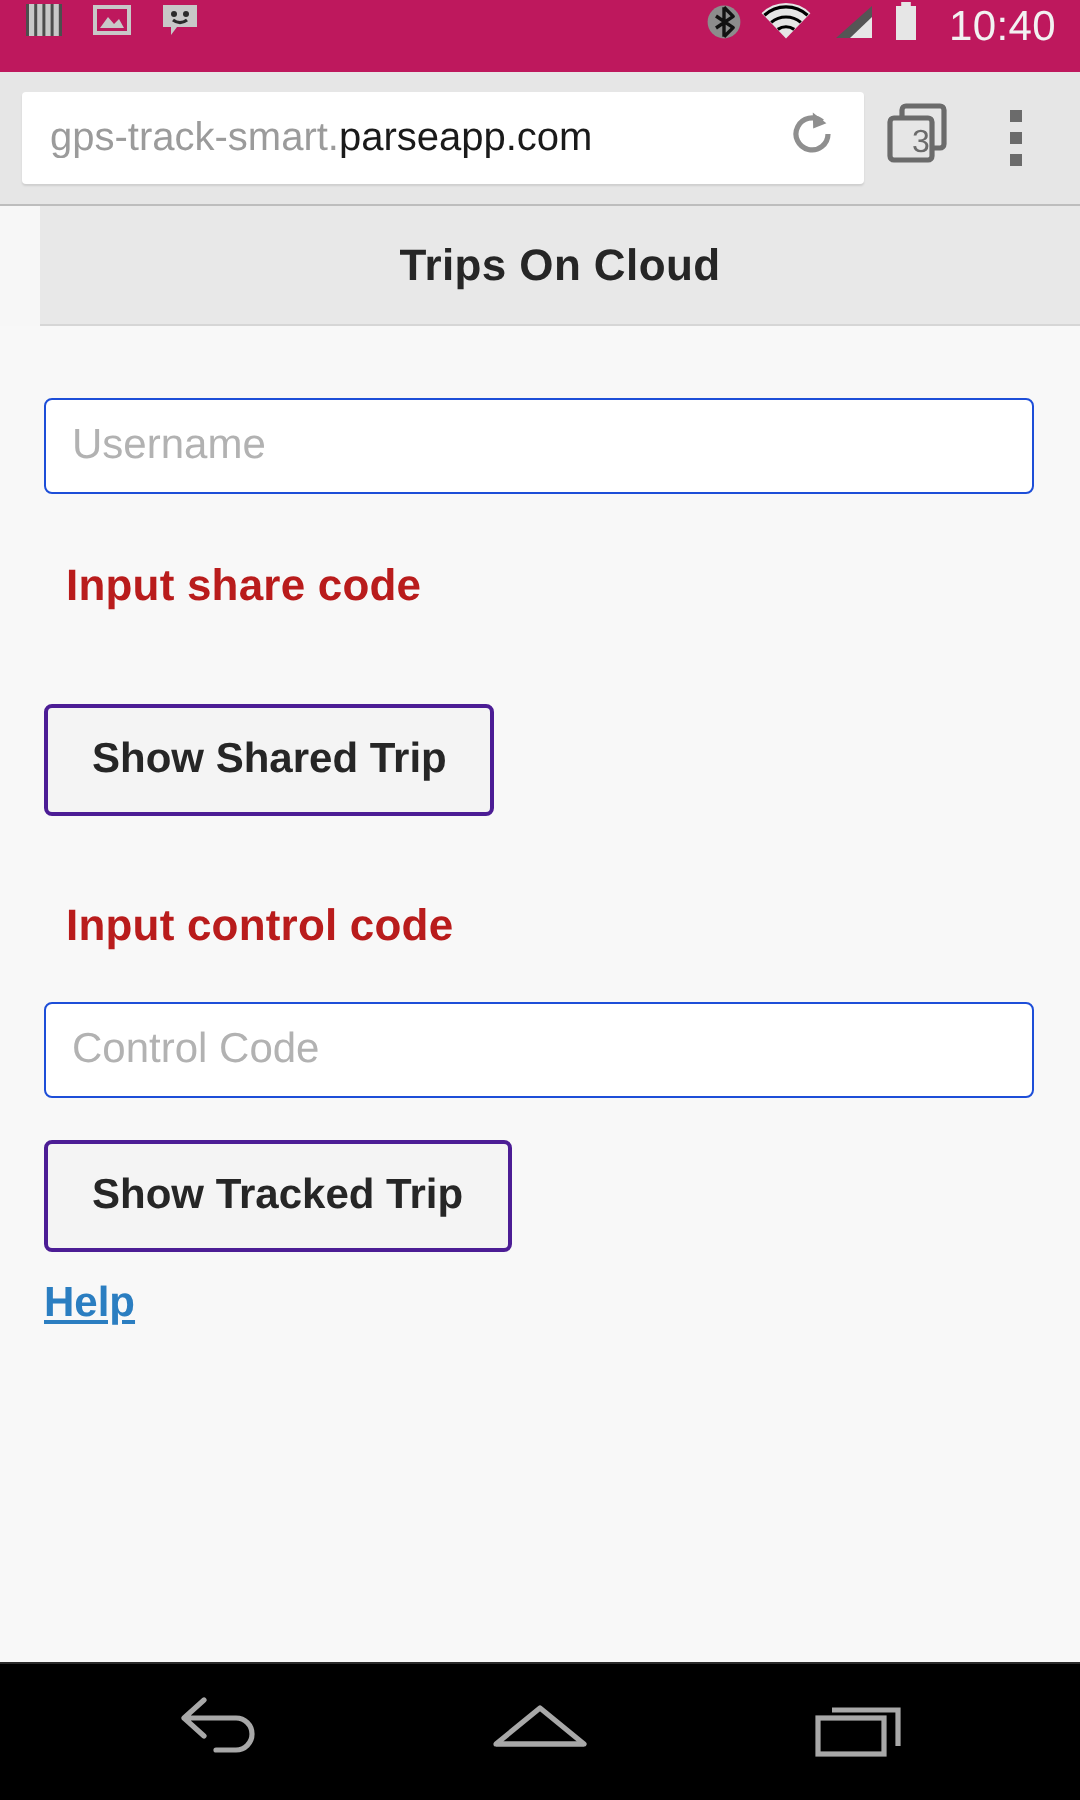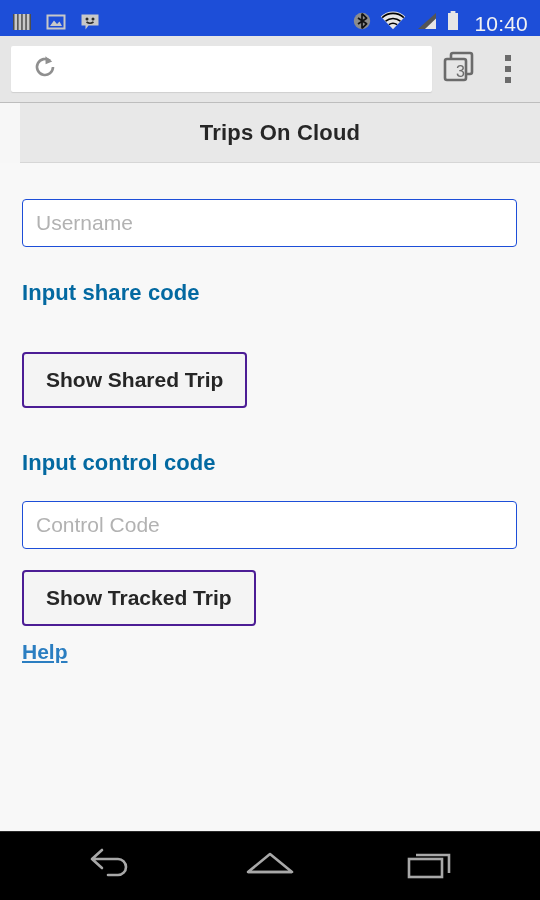--- a/index.html
+++ b/index.html
@@ -17,23 +17,23 @@
     width: 540px;
     height: 900px;
     background: #f7f7f7;
     display: flex;
     flex-direction: column;
   }
 
   
   .status-bar {
     height: 36px;
-    background: #1d4ed8;
-    display: flex;
-    align-items: flex-end;
+    background: #be185d;
+    display: flex;
+    align-items: flex-start;
     padding: 0 12px;
     flex: 0 0 36px;
   }
   .status-left {
     display: flex;
     align-items: center;
     gap: 14px;
   }
   .status-right {
     margin-left: auto;
@@ -165,22 +165,23 @@
     color: #333333;
     padding: 0 13px;
     font-family: "Liberation Sans", sans-serif;
     outline: none;
   }
   .field::placeholder { color: #b2b2b2; opacity: 1; }
 
   .section-heading {
     font-size: 22px;
     font-weight: bold;
-    color: #0369a1;
+    color: #b91c1c;
     letter-spacing: 0.1px;
+    margin-left: 11px;
   }
 
   .action-btn {
     display: inline-block;
     background: #f4f4f4;
     border: 2px solid #4c1d95;
     border-radius: 4px;
     font-size: 21px;
     font-weight: bold;
     color: #262626;
@@ -286,20 +287,23 @@
           <rect x="2" y="3" width="10" height="17" fill="#e6e6e6"></rect>
         </svg>
       </span>
       <span class="status-time">10:40</span>
     </div>
   </div>
 
   <div class="browser-bar">
 
     <div class="url-box">
+      <div class="url-text">
+        <span class="url-scheme">gps-track-smart.</span><span class="url-domain">parseapp.com</span>
+      </div>
       <div class="reload-btn">
         <span>
           <svg width="26" height="26" viewBox="0 0 26 26">
             <path d="M21 13 A8 8 0 1 1 18.1 6.8" stroke="#8f8f8f" stroke-width="2.6" fill="none" stroke-linecap="butt"></path>
             <path d="M13.4 2.2 L20.2 7.6 L13.6 10.2 Z" fill="#8f8f8f"></path>
           </svg>
         </span>
       </div>
     </div>
 

